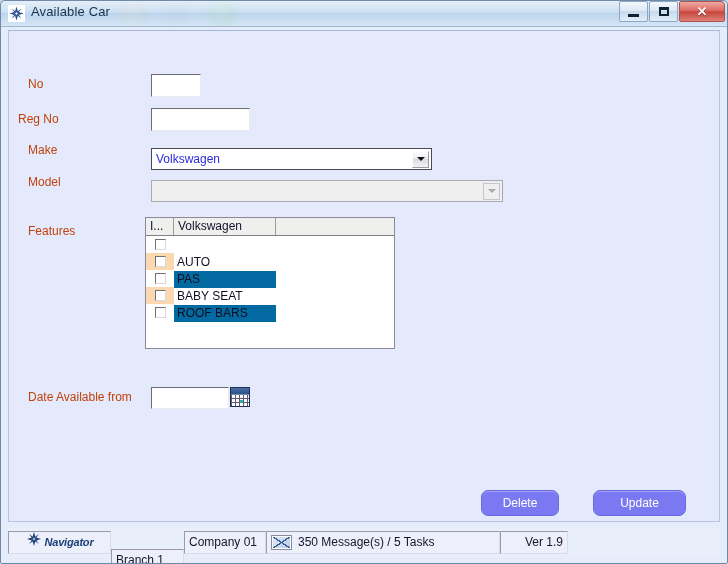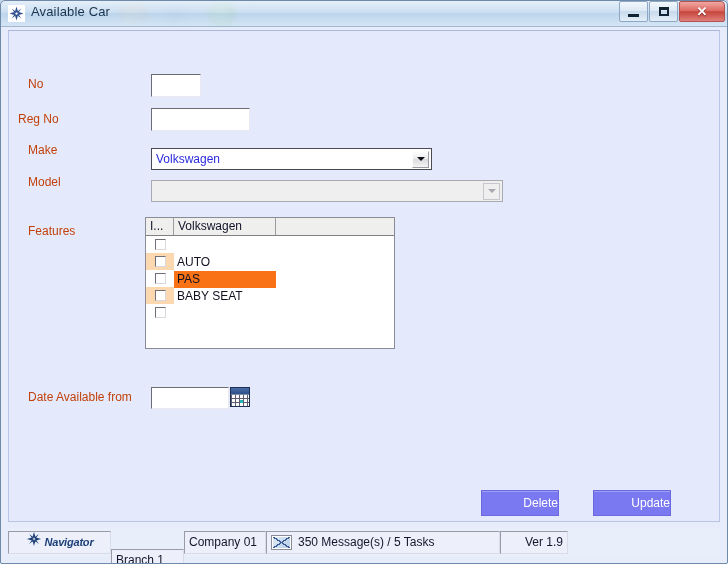--- a/index.html
+++ b/index.html
@@ -259,21 +259,21 @@
   }
   .gh-c0 { width: 28px; }
   .gh-c1 { width: 102px; }
   .gh-c2 { flex: 1; border-right: 0; }
   .grid-body { background: #fff; }
   .grow {
     display: flex;
     height: 17px;
     align-items: center;
   }
-  .grow.hl .gcell-desc { background: #f97316; }
+  .grow.hl .gcell-desc { background: #0369a1; }
   .grow.hl .gcell-chk  { background: #fbd8b0; }
   .grow.hl .gcell-rest { background: transparent; }
   .gcell-chk {
     width: 28px;
     height: 17px;
     display: flex;
     align-items: center;
     justify-content: center;
     box-sizing: border-box;
   }
@@ -325,29 +325,29 @@
     left: 9px; top: 12px;
     width: 3px; height: 3px;
     background: #23b5b5;
   }
 
   
   .abtn {
     position: absolute;
     box-sizing: border-box;
     height: 26px;
-    border-radius: 0;
+    border-radius: 7px;
     background: #7b79f2;
     border: 1px solid #6b69e2;
     color: #ffffff;
     font-size: 12px;
     font-family: "Liberation Sans", sans-serif;
     cursor: pointer;
     line-height: 24px;
-    text-align: right;
+    text-align: center;
     box-shadow: inset 0 1px 0 rgba(255,255,255,.28);
   }
 
   
   .statusbar {
     position: absolute;
     left: 7px; top: 501px;
     width: 712px;
     height: 29px;
     box-sizing: border-box;
@@ -530,41 +530,42 @@
               <div class="gcell-chk">
                 <span class="chk"></span>
               </div>
               <div class="gcell-desc">BABY SEAT</div>
               <div class="gcell-rest"></div>
             </div>
             <div class="grow hl">
               <div class="gcell-chk">
                 <span class="chk"></span>
               </div>
+              <div class="gcell-desc">ROOF BARS</div>
               <div class="gcell-rest"></div>
             </div>
             <div class="grow">
               <div class="gcell-chk">
                 <span class="chk"></span>
               </div>
               <div class="gcell-rest"></div>
             </div>
           </div>
       </div>
 
       <span class="lbl" style="left:19px; top:359px;">Date Available from</span>
       <input class="tbox" style="left: 142px; top: 356px; width: 78px; height: 22px;" value="">
       <div class="cal-btn" style="left:221px; top:356px;">
         <div class="cal-top"></div>
         <div class="cal-grid"></div>
         <div class="cal-dot"></div>
       </div>
 
       <div class="abtn" style="left:472px; top:459px; width:78px;">Delete</div>
-      <div class="abtn" style="left:584px; top:459px; width:78px;">Update</div>
+      <div class="abtn" style="left:584px; top:459px; width:93px;">Update</div>
 
     </div>
 
     <div class="statusbar">
       <div class="sb-cell sb-logo">
         <span>
           <svg width="16" height="16" viewBox="0 0 17 17">
             <g fill="#1c3f77">
               <polygon points="8.5,1 10,6.3 8.5,8.5 7,6.3"></polygon>
               <polygon points="8.5,16 10,10.7 8.5,8.5 7,10.7"></polygon>

